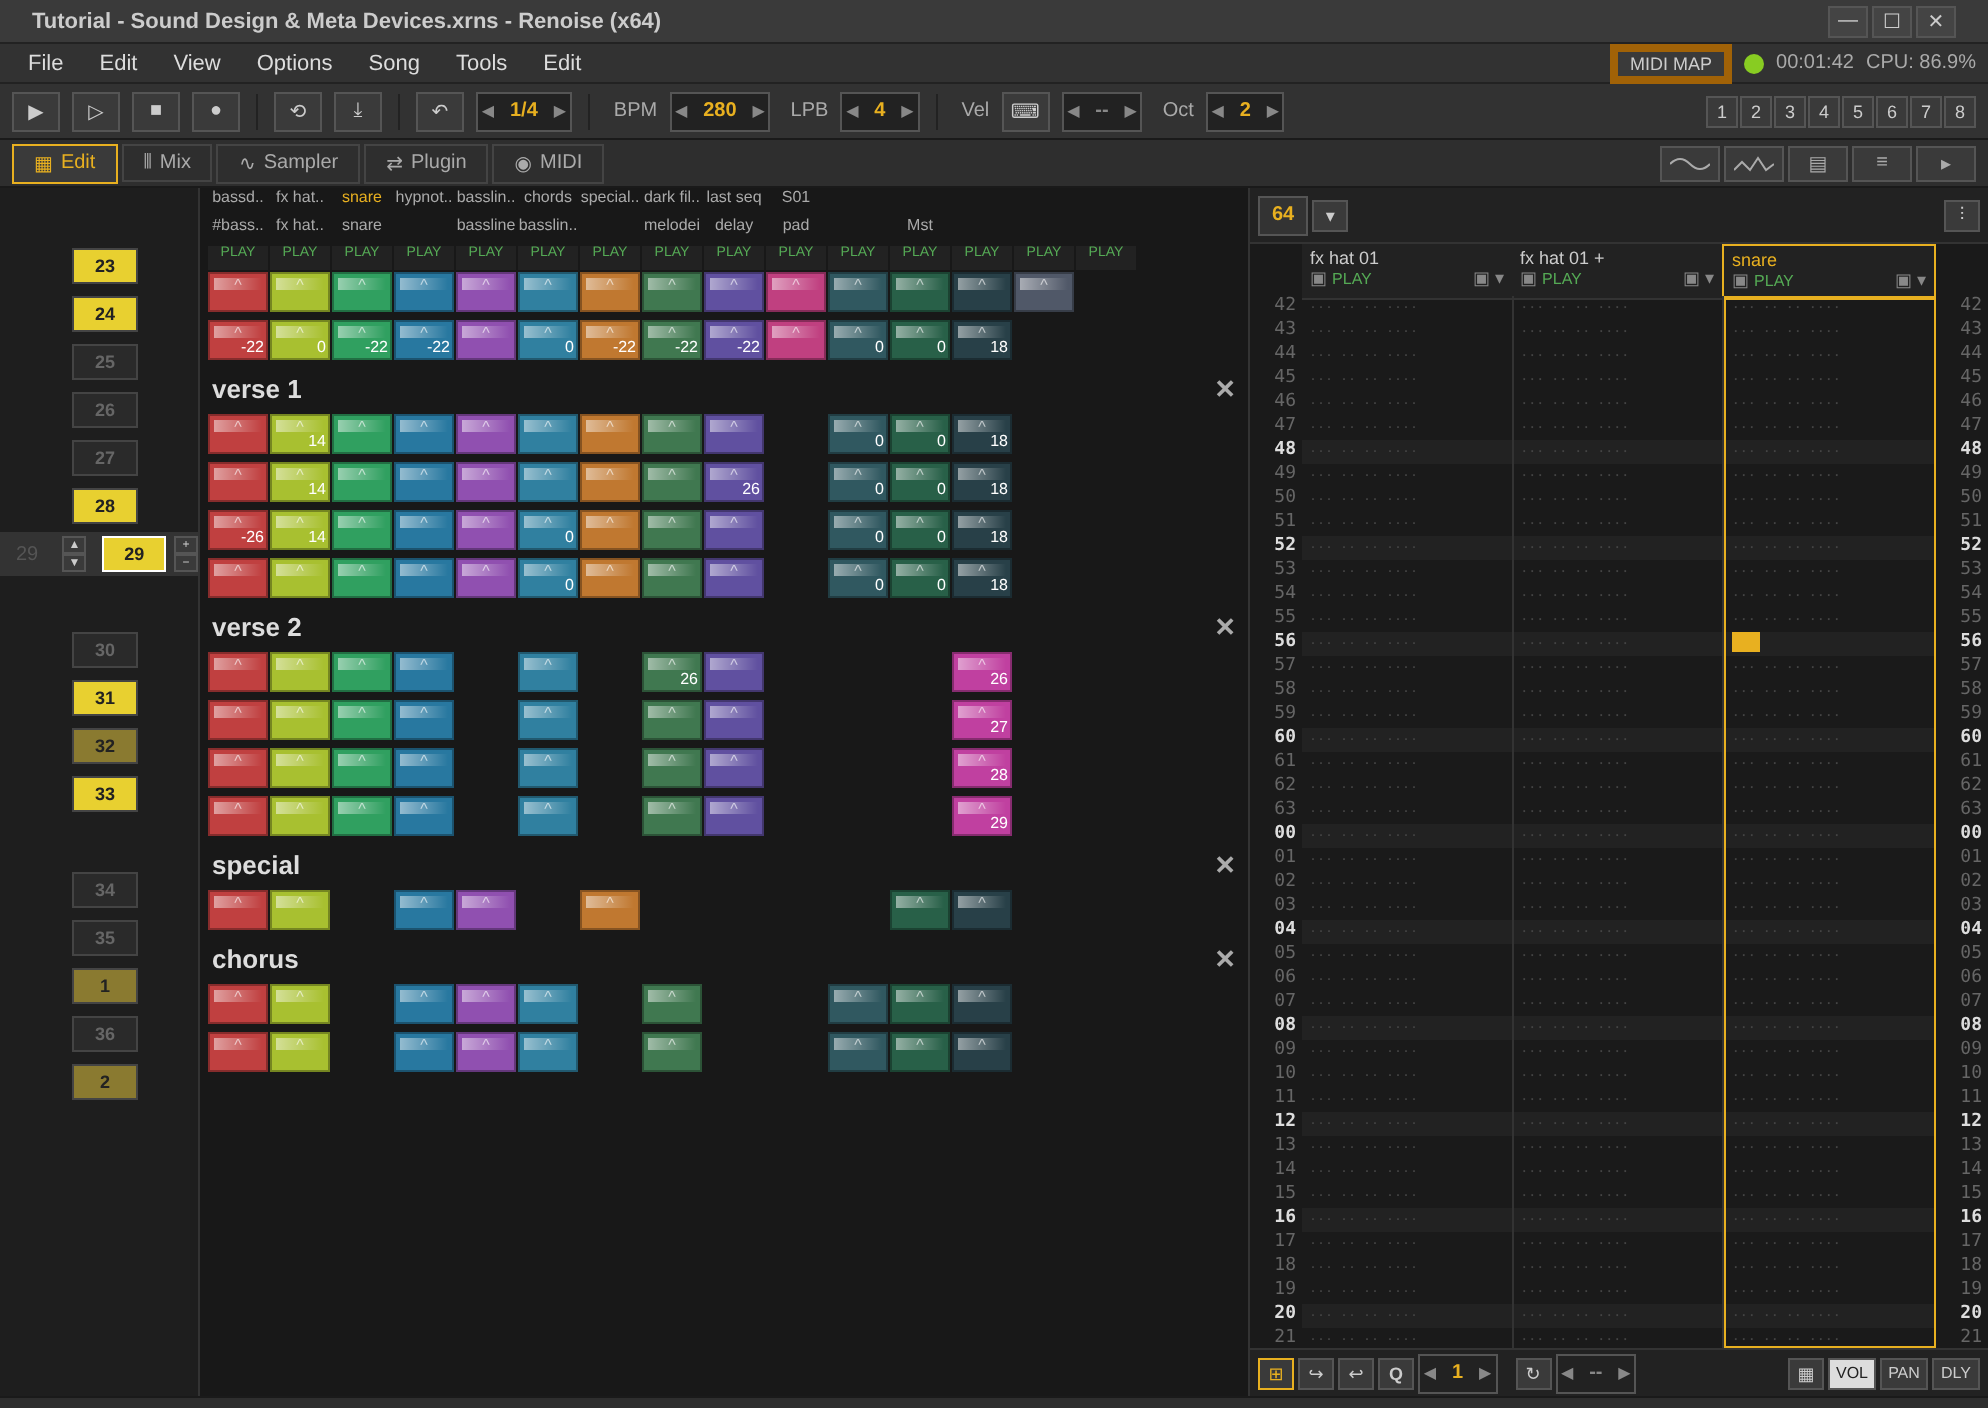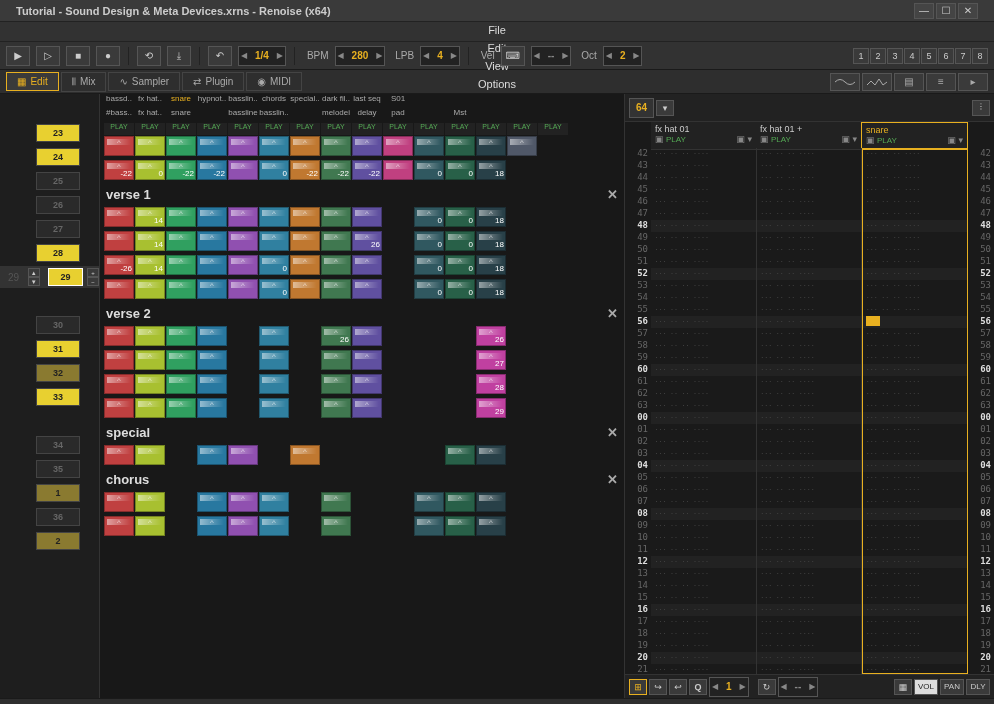--- a/index.html
+++ b/index.html
@@ -1,21 +1,21 @@
 <!DOCTYPE html>
 <html><head>
 <meta charset="utf-8">
 <style>
 * { margin:0; padding:0; box-sizing:border-box; font-family:"Segoe UI",Arial,sans-serif; }
 body { background:#2a2a2a; color:#aaa; font-size:10px; overflow:hidden; width:994px; height:704px; }
 .titlebar { background:#3a3a3a; height:22px; display:flex; align-items:center; padding:0 16px; border-bottom:1px solid #222; }
 .titlebar .title { flex:1; font-size:11px; color:#ccc; font-weight:bold; }
 .winbtns { display:flex; gap:2px; }
 .winbtn { width:20px; height:16px; background:#444; border:1px solid #555; display:flex; align-items:center; justify-content:center; cursor:pointer; color:#ccc; font-size:10px; }
-.menubar { background:#323232; height:20px; display:flex; align-items:center; padding:0 6px; gap:2px; border-bottom:1px solid #222;flex-direction:column; }
+.menubar { background:#323232; height:20px; display:flex; align-items:center; padding:0 6px; gap:2px; border-bottom:1px solid #222; }
 .menuitem { padding:2px 8px; color:#ddd; font-size:11px; cursor:pointer; }
 .menubar-right { margin-left:auto; display:flex; align-items:center; gap:6px; color:#aaa; font-size:10px; }
 .midimap-btn { background:#3a3a3a; border:4px solid #a16207; padding:1px 6px; font-size:9px; color:#ccc; }
 .rec-dot { width:10px; height:10px; border-radius:50%; background:#8c2; }
 .toolbar { background:#323232; height:28px; display:flex; align-items:center; padding:0 6px; gap:6px; border-bottom:1px solid #1a1a1a; }
 .tbtn { width:24px; height:20px; background:#3a3a3a; border:1px solid #555; display:flex; align-items:center; justify-content:center; cursor:pointer; color:#ccc; }
 .sep { width:1px; height:18px; background:#222; margin:0 2px; }
 .spinner { display:flex; align-items:center; background:#222; border:1px solid #555; height:20px; }
 .spinner .arrow { width:10px; display:flex; align-items:center; justify-content:center; color:#888; cursor:pointer; font-size:8px; }
 .spinner .val { padding:0 6px; color:#e8b020; font-size:10px; font-weight:bold; }
@@ -25,21 +25,21 @@
 .snap-btn { width:16px; height:16px; background:#3a3a3a; border:1px solid #555; display:flex; align-items:center; justify-content:center; font-size:9px; color:#ccc; cursor:pointer; }
 .tabbar { background:#2e2e2e; height:24px; display:flex; align-items:center; padding:0 6px; gap:2px; border-bottom:1px solid #1a1a1a; }
 .tab { padding:3px 10px; background:#2e2e2e; border:1px solid #444; color:#aaa; font-size:10px; display:flex; align-items:center; gap:4px; cursor:pointer; }
 .tab.active { background:#3a3a3a; border-color:#e8b020; color:#e8b020; }
 .tabbar-right { margin-left:auto; display:flex; gap:2px; }
 .mini-btn { width:30px; height:18px; background:#3a3a3a; border:1px solid #555; cursor:pointer; display:flex; align-items:center; justify-content:center; }
 .main { display:flex; height:604px; background:#1a1a1a; }
 .seqcol { width:100px; background:#1e1e1e; border-right:1px solid #333; padding-top:28px; overflow:hidden; }
 .seqrow { display:flex; align-items:center; height:22px; margin-bottom:2px; padding-left:8px; }
 .seqnum { color:#555; font-size:10px; width:20px; }
-.seqcell { width:44px; height:18px; margin-left:8px; border:1px solid #444; display:flex; align-items:center; justify-content:center; font-size:9px; font-weight:bold; color:#222; }
+.seqcell { width:33px; height:18px; margin-left:8px; border:1px solid #444; display:flex; align-items:center; justify-content:center; font-size:9px; font-weight:bold; color:#222; }
 .seqcell.yellow { background:#e8d030; }
 .seqcell.dark { background:#2a2a2a; color:#666; }
 .seqcell.olive { background:#8a7a30; }
 .seqrow.current { background:#333; }
 .seqrow.current .seqcell { border:1px solid #fff; }
 .arrow-btns { display:flex; flex-direction:column; margin-left:4px; }
 .arrow-btn { width:12px; height:9px; background:#3a3a3a; border:1px solid #555; font-size:6px; color:#ccc; display:flex; align-items:center; justify-content:center; cursor:pointer; }
 .matrix { flex:1; background:#181818; overflow:hidden; position:relative; }
 .trackheader { display:flex; height:14px; padding-left:4px; gap:1px; }
 .trackname { width:30px; font-size:8px; color:#aaa; text-align:center; overflow:hidden; white-space:nowrap; }

